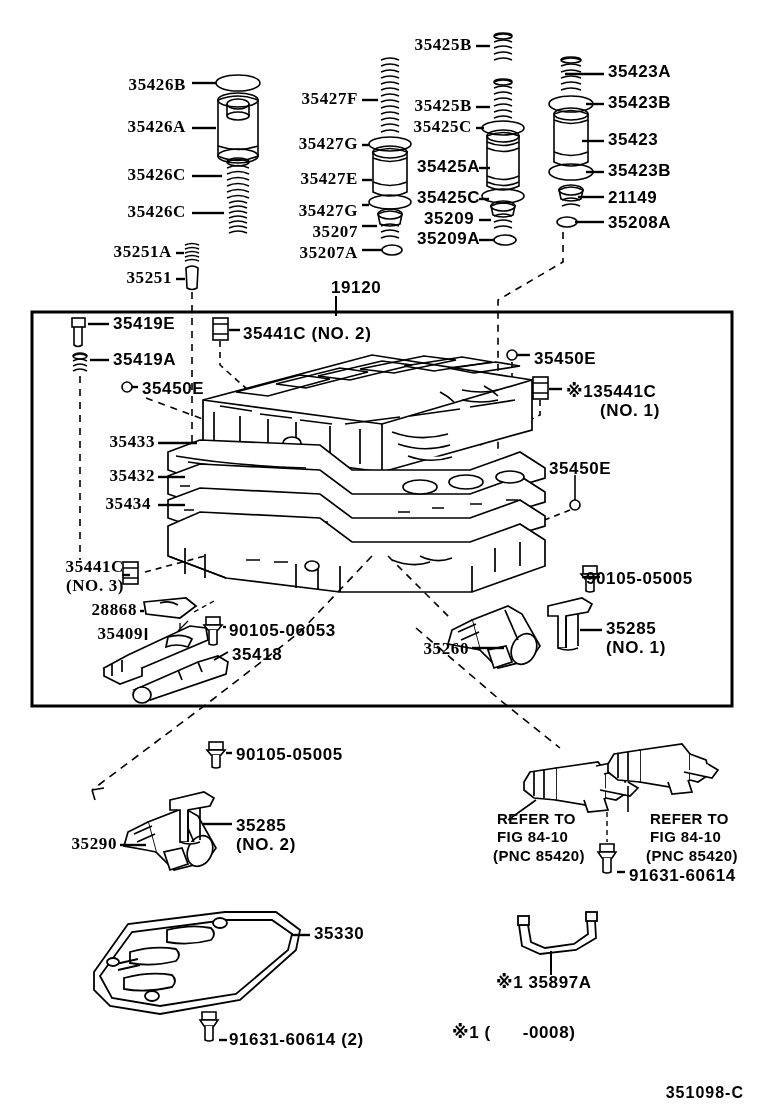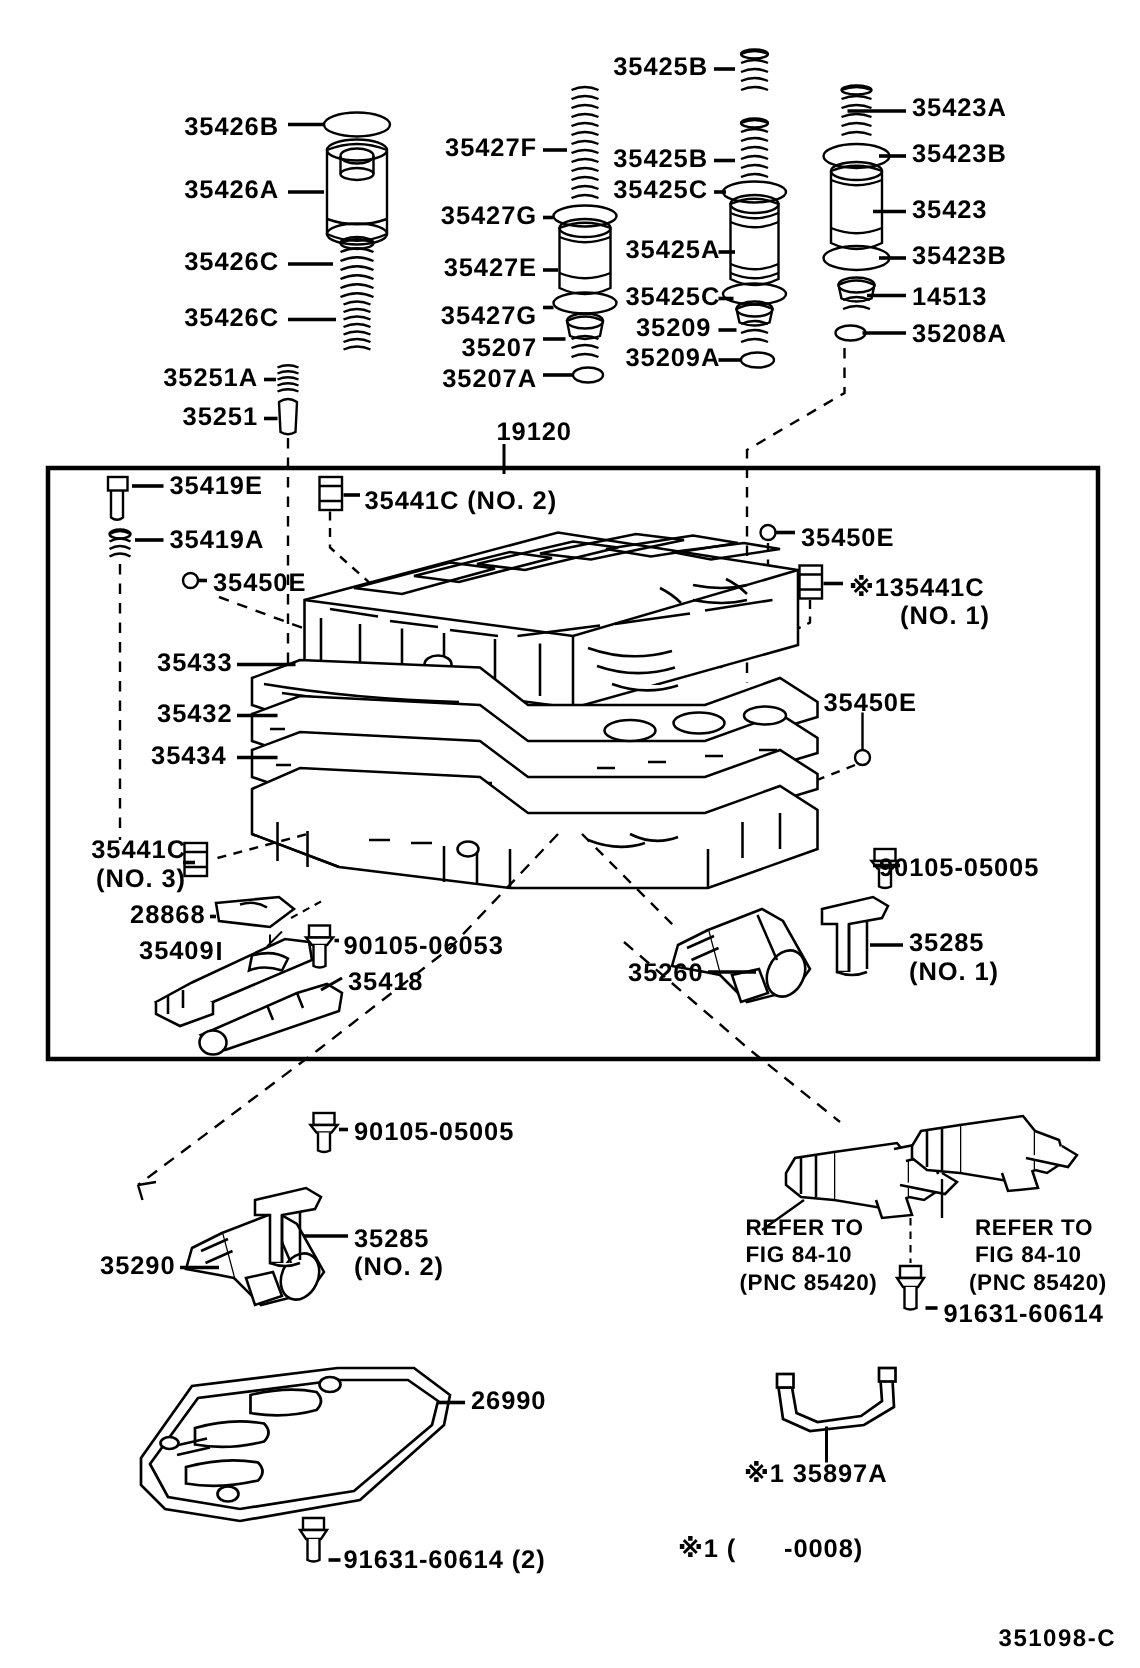--- a/index.html
+++ b/index.html
@@ -13,21 +13,21 @@
   .lbl{
     position:absolute;
     font-family:"Liberation Sans","DejaVu Sans",sans-serif;
     font-weight:bold;
     font-size:17px;
     letter-spacing:0.6px;
     white-space:pre;
     line-height:19px;
     color:#000;
   }
-  .lbl.r{transform:translateX(-100%);}
+  .lbl.r{transform:translateX(-100%);font-family:Liberation Serif, serif;}
   .lbl.sm{font-size:15px;letter-spacing:0.4px;}
   .footer{
     position:absolute;right:16px;bottom:10px;
     font-weight:bold;font-size:16px;letter-spacing:1px;
   }
 </style>
 </head>
 <body>
 
 <div id="stage">
@@ -442,21 +442,21 @@
   <div class="lbl r" style="left:472px;top:117px">35425C</div>
   <div class="lbl" style="left:417px;top:157px">35425A</div>
   <div class="lbl" style="left:417px;top:188px">35425C</div>
   <div class="lbl" style="left:424px;top:209px">35209</div>
   <div class="lbl" style="left:417px;top:229px">35209A</div>
 
   <div class="lbl" style="left:608px;top:62px">35423A</div>
   <div class="lbl" style="left:608px;top:93px">35423B</div>
   <div class="lbl" style="left:608px;top:130px">35423</div>
   <div class="lbl" style="left:608px;top:161px">35423B</div>
-  <div class="lbl" style="left:608px;top:188px">14513</div>
+  <div class="lbl" style="left:608px;top:188px">21149</div>
   <div class="lbl" style="left:608px;top:213px">35208A</div>
 
   <div class="lbl r" style="left:172px;top:242px">35251A</div>
   <div class="lbl r" style="left:172px;top:268px">35251</div>
 
   <div class="lbl" style="left:331px;top:278px">19120</div>
 
   <div class="lbl" style="left:113px;top:314px">35419E</div>
   <div class="lbl" style="left:113px;top:350px">35419A</div>
   <div class="lbl" style="left:142px;top:379px">35450E</div>
@@ -485,19 +485,19 @@
   <div class="lbl r" style="left:117px;top:834px">35290</div>
 
   <div class="lbl sm" style="left:497px;top:809px">REFER TO</div>
   <div class="lbl sm" style="left:497px;top:827px">FIG 84-10</div>
   <div class="lbl sm" style="left:493px;top:846px">(PNC 85420)</div>
   <div class="lbl sm" style="left:650px;top:809px">REFER TO</div>
   <div class="lbl sm" style="left:650px;top:827px">FIG 84-10</div>
   <div class="lbl sm" style="left:646px;top:846px">(PNC 85420)</div>
   <div class="lbl" style="left:629px;top:866px">91631-60614</div>
 
-  <div class="lbl" style="left:314px;top:924px">26990</div>
+  <div class="lbl" style="left:314px;top:924px">35330</div>
   <div class="lbl" style="left:229px;top:1030px">91631-60614 (2)</div>
   <div class="lbl" style="left:496px;top:973px">※1 35897A</div>
   <div class="lbl" style="left:452px;top:1023px">※1 (      -0008)</div>
 
   <div class="footer">351098-C</div>
 </div>
 
 </body></html>

